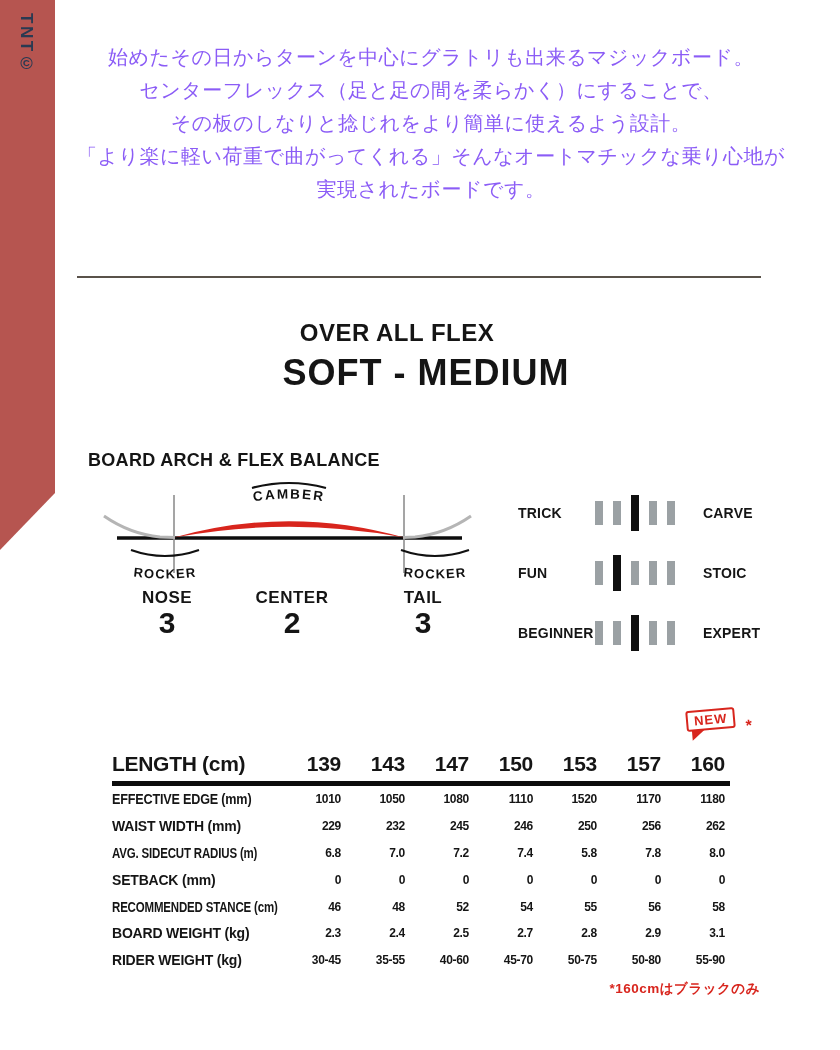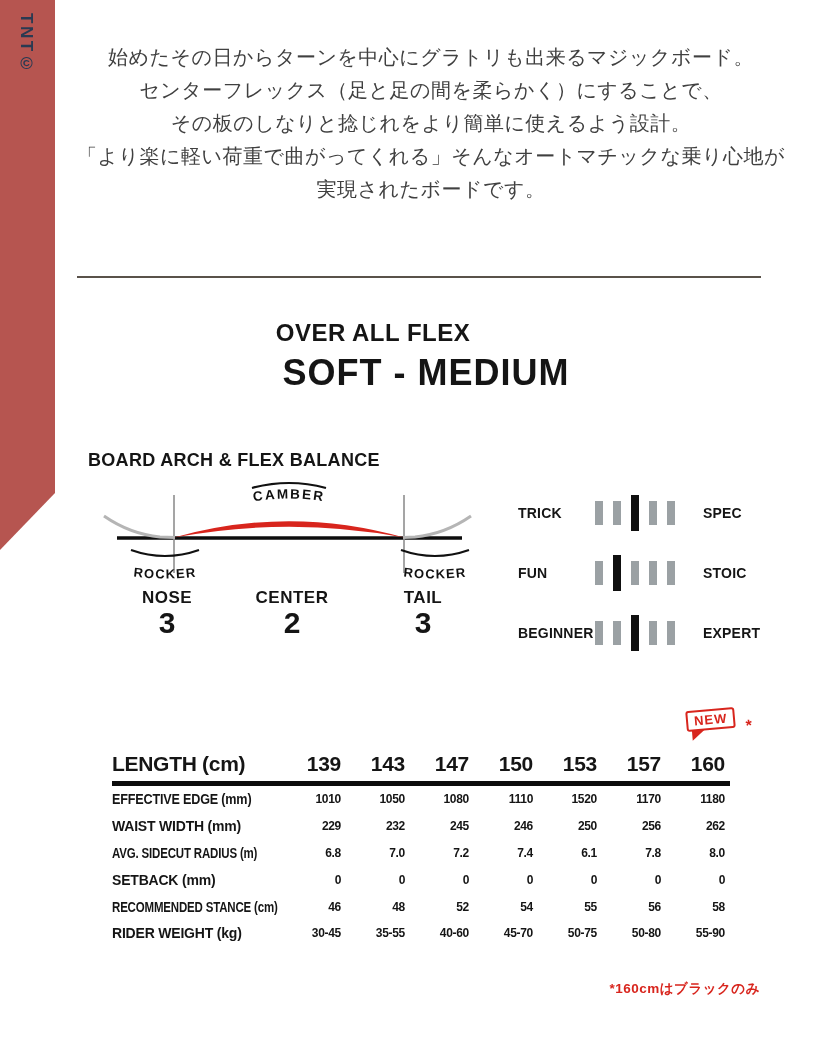--- a/index.html
+++ b/index.html
@@ -11,26 +11,26 @@
   .ribbon{
     position:absolute;left:0;top:0;width:55px;height:550px;background:var(--ribbon,#b65550);
     clip-path:polygon(0 0,55px 0,55px 493px,0 550px);
   }
   .brand{
     position:absolute;left:16px;top:13px;writing-mode:vertical-rl;
     font-weight:700;font-size:17px;letter-spacing:2.5px;color:var(--navy,#2a3a52);
   }
   
   .intro{position:absolute;left:22px;right:0;top:41px;text-align:center;}
-  .intro-line{font-size:20px;line-height:33px;letter-spacing:.5px;color:#404040;}
+  .intro-line{font-size:20px;line-height:33px;letter-spacing:.5px;color:#8b5cf6;}
   
   .divider{position:absolute;left:77px;top:276px;width:684px;height:2px;background:#59524a;}
   
   .flex-title{position:absolute;left:0;top:319px;width:746px;text-align:center;
-    font-size:24px;font-weight:700;letter-spacing:.5px;}
+    font-size:24px;font-weight:700;letter-spacing:.5px;padding-left:24px;}
   .flex-value{position:absolute;left:0;top:352px;width:852px;text-align:center;
     font-size:36px;font-weight:700;letter-spacing:1px;}
   
   .arch-heading{position:absolute;left:88px;top:450px;font-size:18px;font-weight:700;letter-spacing:.3px;}
   .perf-heading{position:absolute;left:508px;top:450px;font-size:17.5px;font-weight:700;letter-spacing:.3px;}
   
   .arch-svg{position:absolute;left:95px;top:476px;width:385px;height:164px;}
   .svg-label{font-family:"Liberation Sans","DejaVu Sans",sans-serif;font-weight:700;fill:#111;}
   .camber-t{font-size:13.5px;letter-spacing:2px;}
   .rocker-t{font-size:13px;letter-spacing:1.2px;}
@@ -136,21 +136,21 @@
   <div id="perf-rows">
       <div class="perf-row" style="top: 495px;">
         <span class="pl">TRICK</span>
         <span class="bars">
           <span class="bar"></span>
           <span class="bar"></span>
           <span class="bar bar--sel"></span>
           <span class="bar"></span>
           <span class="bar"></span>
         </span>
-        <span class="pr">SPEC</span>
+        <span class="pr">CARVE</span>
       </div>
       <div class="perf-row" style="top: 555px;">
         <span class="pl">FUN</span>
         <span class="bars">
           <span class="bar"></span>
           <span class="bar bar--sel"></span>
           <span class="bar"></span>
           <span class="bar"></span>
           <span class="bar"></span>
         </span>
@@ -208,21 +208,21 @@
             <div class="cell cell--val">262</div>
           </div>
         </div>
         <div class="spec-row">
           <div class="spec-label" style="transform: scaleX(0.82);">AVG. SIDECUT RADIUS (m)</div>
           <div class="cells">
             <div class="cell cell--val">6.8</div>
             <div class="cell cell--val">7.0</div>
             <div class="cell cell--val">7.2</div>
             <div class="cell cell--val">7.4</div>
-            <div class="cell cell--val">6.1</div>
+            <div class="cell cell--val">5.8</div>
             <div class="cell cell--val">7.8</div>
             <div class="cell cell--val">8.0</div>
           </div>
         </div>
         <div class="spec-row">
           <div class="spec-label">SETBACK (mm)</div>
           <div class="cells">
             <div class="cell cell--val">0</div>
             <div class="cell cell--val">0</div>
             <div class="cell cell--val">0</div>
@@ -238,20 +238,32 @@
             <div class="cell cell--val">46</div>
             <div class="cell cell--val">48</div>
             <div class="cell cell--val">52</div>
             <div class="cell cell--val">54</div>
             <div class="cell cell--val">55</div>
             <div class="cell cell--val">56</div>
             <div class="cell cell--val">58</div>
           </div>
         </div>
         <div class="spec-row">
+          <div class="spec-label">BOARD WEIGHT (kg)</div>
+          <div class="cells">
+            <div class="cell cell--val">2.3</div>
+            <div class="cell cell--val">2.4</div>
+            <div class="cell cell--val">2.5</div>
+            <div class="cell cell--val">2.7</div>
+            <div class="cell cell--val">2.8</div>
+            <div class="cell cell--val">2.9</div>
+            <div class="cell cell--val">3.1</div>
+          </div>
+        </div>
+        <div class="spec-row">
           <div class="spec-label">RIDER WEIGHT (kg)</div>
           <div class="cells">
             <div class="cell cell--val">30-45</div>
             <div class="cell cell--val">35-55</div>
             <div class="cell cell--val">40-60</div>
             <div class="cell cell--val">45-70</div>
             <div class="cell cell--val">50-75</div>
             <div class="cell cell--val">50-80</div>
             <div class="cell cell--val">55-90</div>
           </div>

